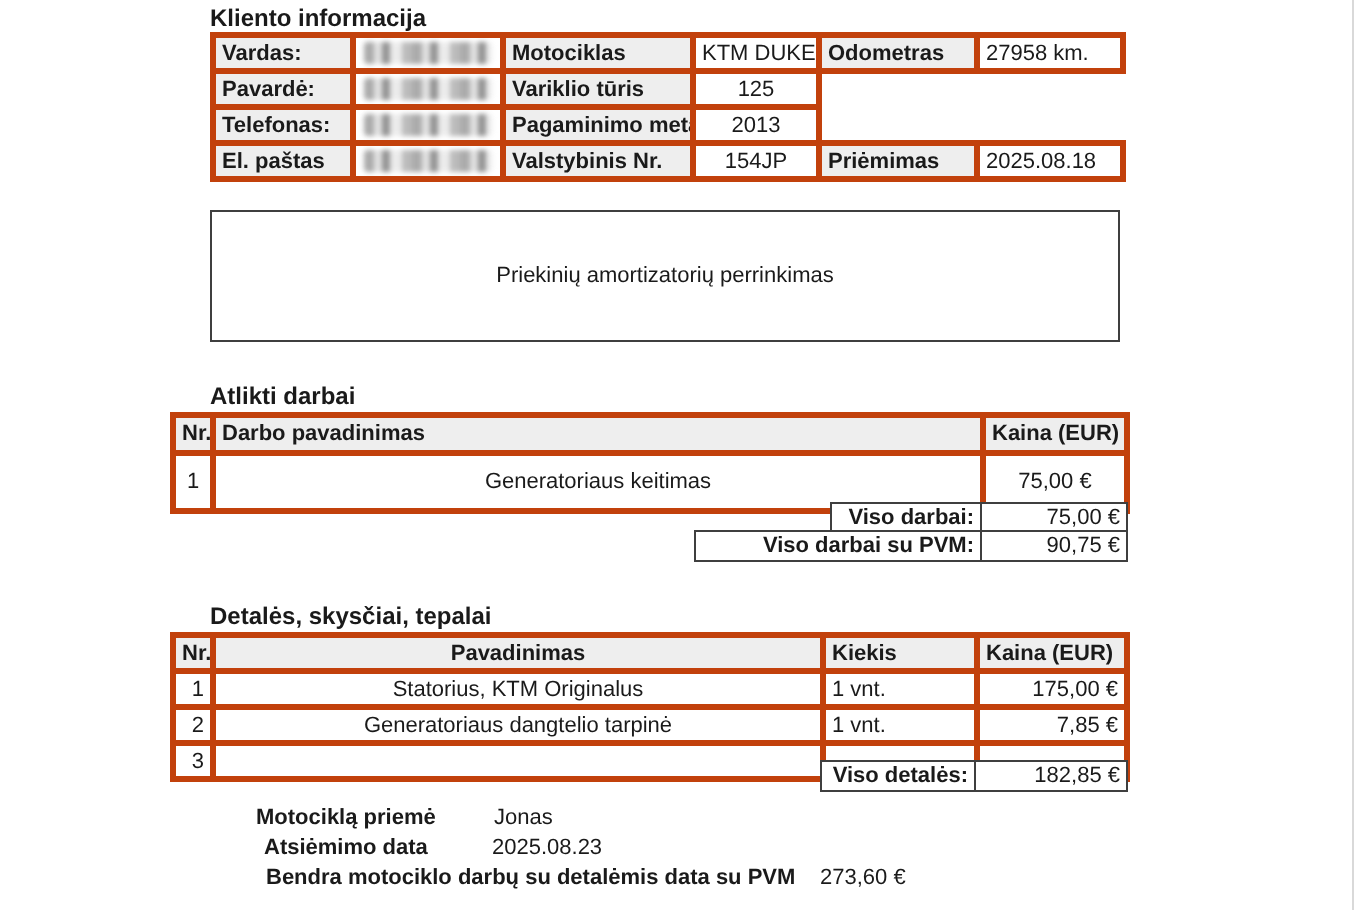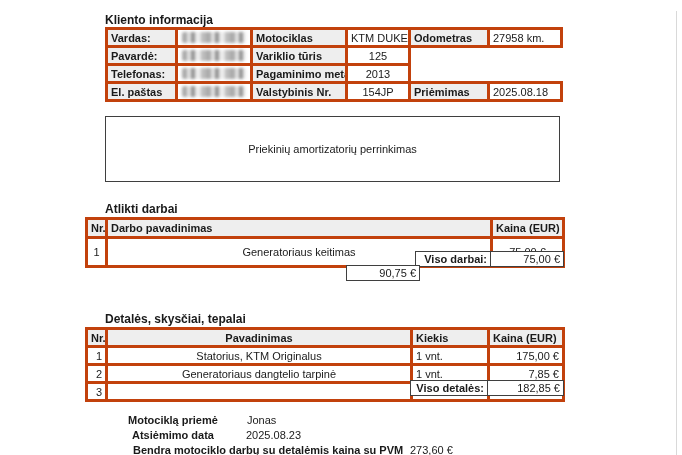--- a/index.html
+++ b/index.html
@@ -1,20 +1,20 @@
 <!DOCTYPE html>
 <html><head>
 <meta charset="utf-8">
 <style>
   html,body { margin:0; padding:0; background:#ffffff; }
   .page {
     position:relative; width:682px; height:455px; background:#ffffff;
     font-family:"Liberation Sans", sans-serif; color:#1a1a1a; overflow:hidden;
   }
-  .abs { position:absolute;margin-top:11px; }
+  .abs { position:absolute; }
   .sec-title { font-size:12px; font-weight:700; white-space:nowrap; }
 
   table { border-collapse:collapse; table-layout:fixed; }
   td {
     border:3px solid #c2410c; font-size:11px; padding:0 3px;
     overflow:hidden; white-space:nowrap; vertical-align:middle;
   }
   .lbl  { background:#eeeeee; font-weight:700; text-align:left; }
   .hdr  { background:#eeeeee; font-weight:700; text-align:left; }
   .ghost{ border:none; background:#ffffff; }
@@ -138,20 +138,21 @@
       <td class="c">75,00 €</td>
     </tr>
   </tbody>
     </table>
 
   <div class="total-row" style="left:415px; top:251px;">
     <div class="total-label" style="width:68px;">Viso darbai:</div>
     <div class="total-value" style="width:66px;">75,00 €</div>
   </div>
   <div class="total-row" style="left:347px; top:265px;">
+    <div class="total-label" style="width:136px;">Viso darbai su PVM:</div>
     <div class="total-value" style="width:66px;">90,75 €</div>
   </div>
 
   <div class="abs sec-title" style="left:105px; top:301px;">Detalės, skysčiai, tepalai</div>
 
   <table class="abs parts-table" style="left:85px; top:316px; width:477px;">
     <colgroup>
         <col style="width:20px">
         <col style="width:305px">
         <col style="width:77px">
@@ -189,18 +190,18 @@
     <div class="total-label" style="width:70px;">Viso detalės:</div>
     <div class="total-value" style="width:69px;">182,85 €</div>
   </div>
 
   <div class="abs sum-label" style="left:128px; top:403px;">Motociklą priemė</div>
   <div class="abs sum-value" style="left:247px; top:403px;">Jonas</div>
 
   <div class="abs sum-label" style="left:132px; top:418px;">Atsiėmimo data</div>
   <div class="abs sum-value" style="left:246px; top:418px;">2025.08.23</div>
 
-  <div class="abs sum-label" style="left:133px; top:433px;">Bendra motociklo darbų su detalėmis kaina su PVM</div>
+  <div class="abs sum-label" style="left:133px; top:433px;">Bendra motociklo darbų su detalėmis data su PVM</div>
   <div class="abs sum-value bold" style="left:410px; top:433px;">273,60 €</div>
 
   <div class="abs edge-line" style="left:676px; top:0;"></div>
 
 </div>
 
 </body></html>

